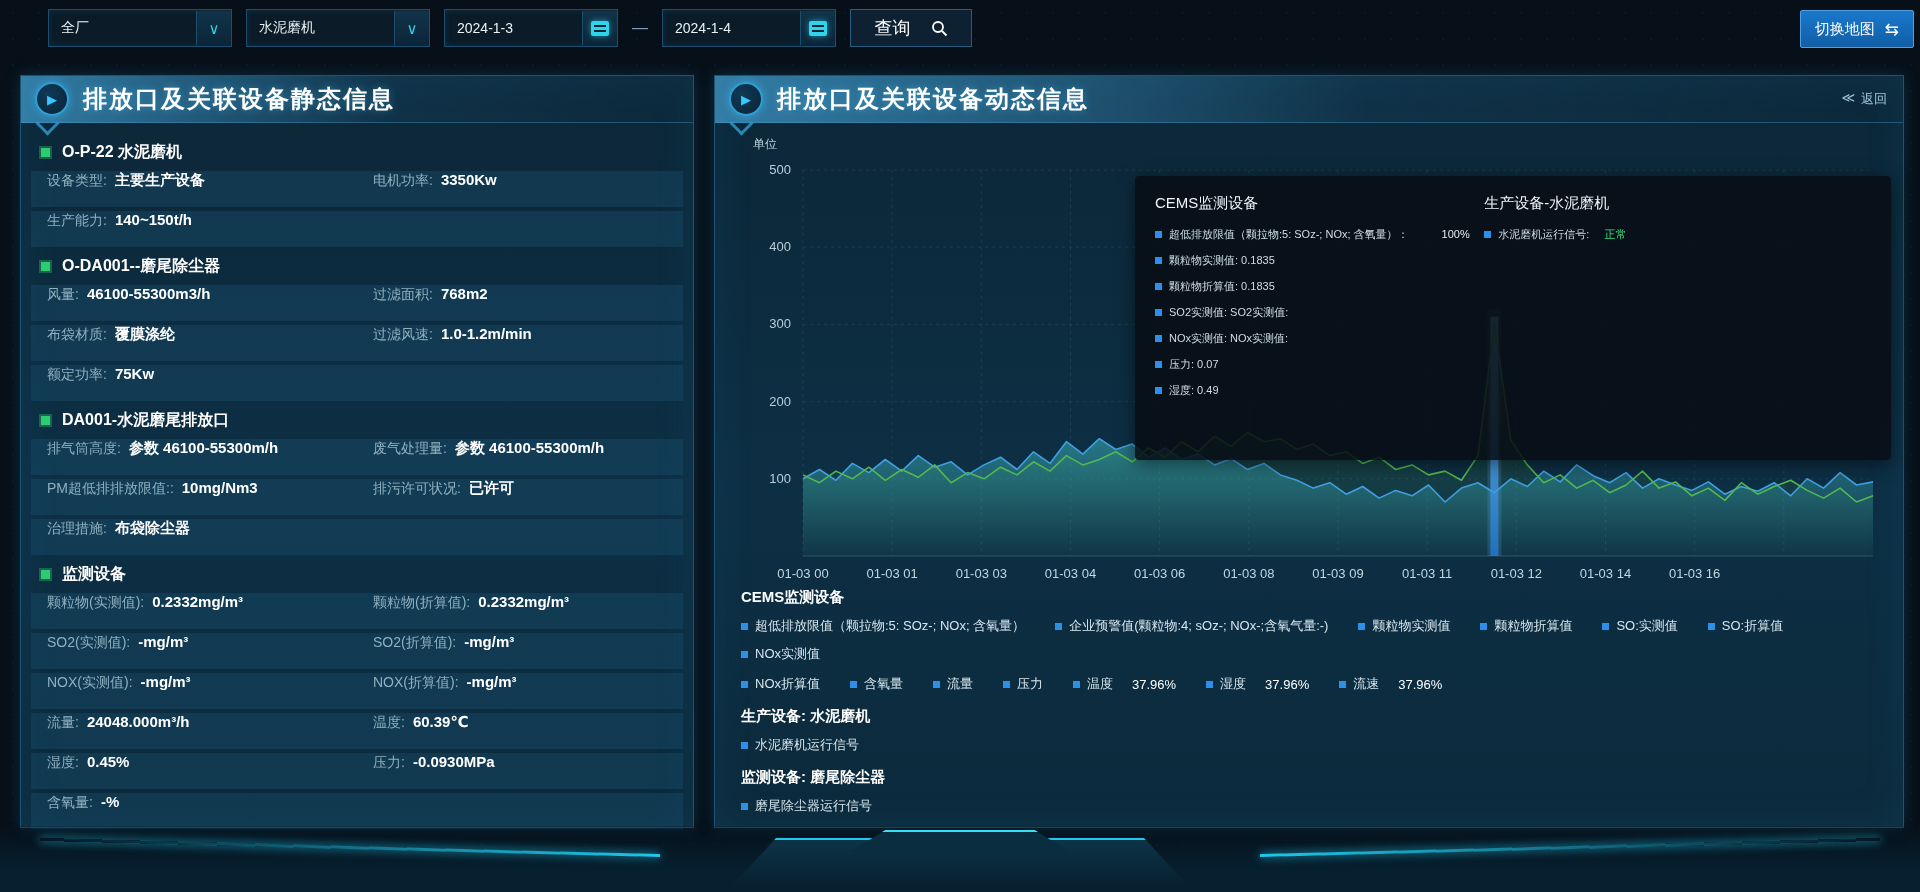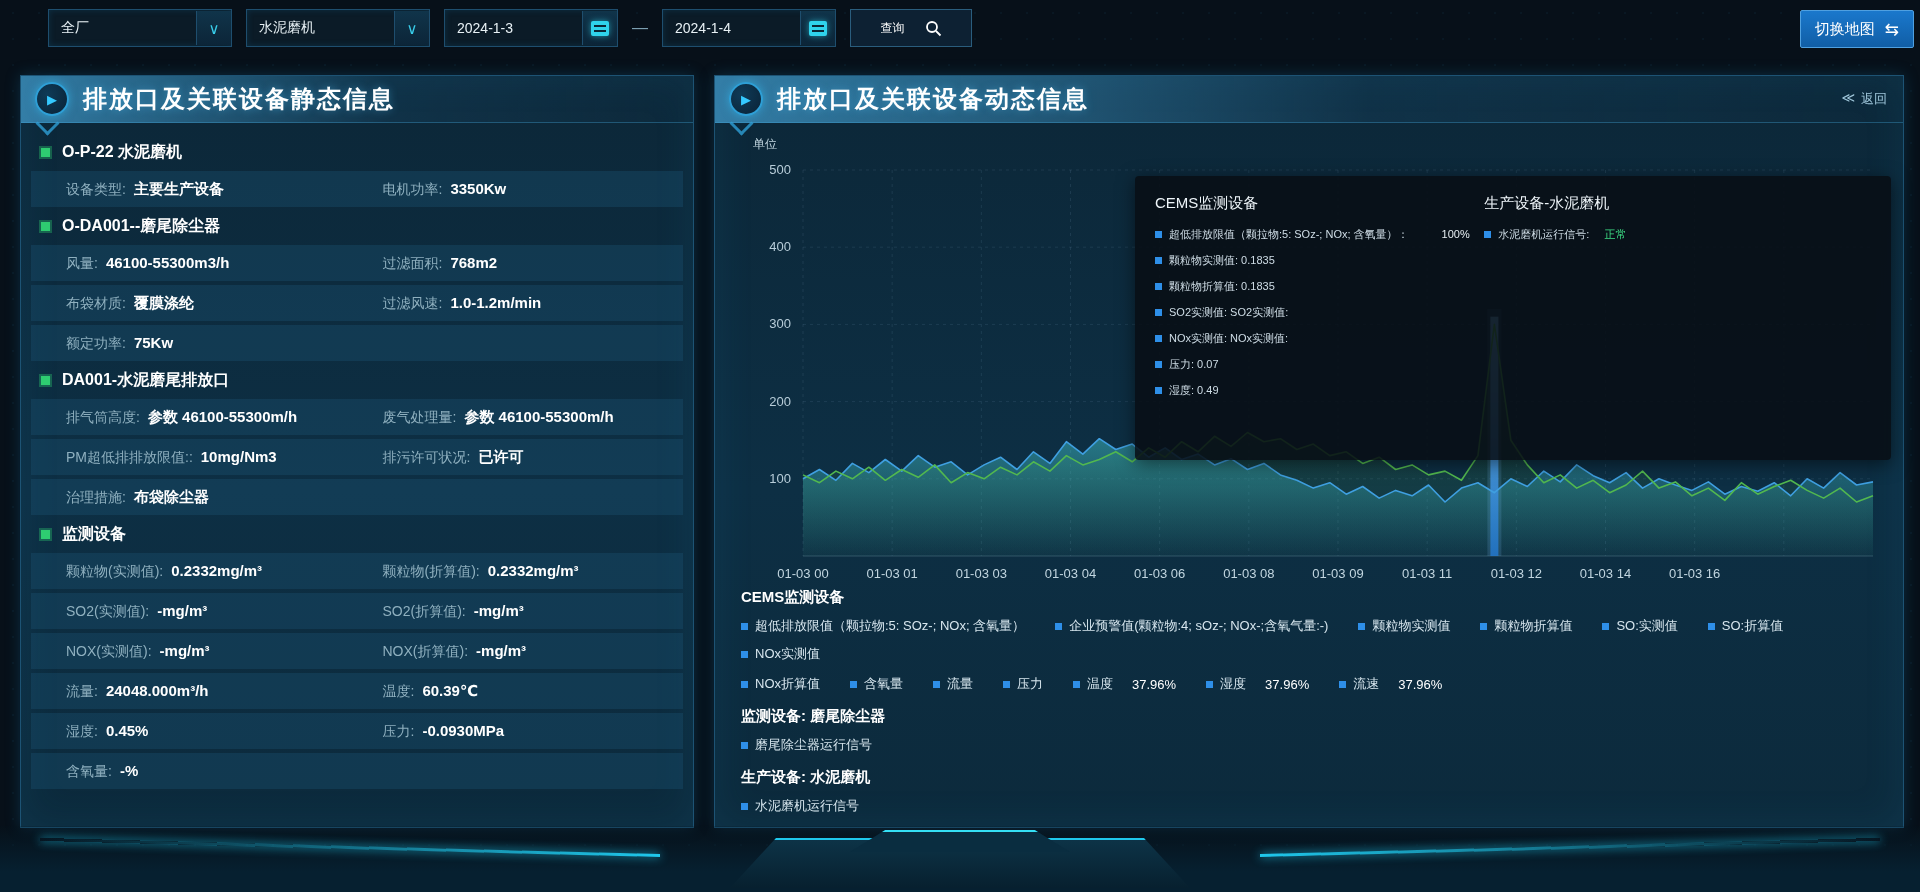--- a/index.html
+++ b/index.html
@@ -20,21 +20,21 @@
        display:flex;align-items:center;justify-content:center;
        background:linear-gradient(180deg,#10344a,#0c2538);}
   .chev{color:#39cdea;font-size:15px;line-height:1;}
   .select{width:182px;}
   .datebox{width:172px;}
   .cal{width:18px;height:15px;background:#2fd3ec;border-radius:2px;position:relative;box-shadow:0 0 6px rgba(47,211,236,.6);}
   .cal::before{content:"";position:absolute;left:3px;right:3px;top:4px;height:2px;background:#0a2736;}
   .cal::after{content:"";position:absolute;left:3px;right:3px;top:9px;height:2px;background:#0a2736;}
   .dash{color:#7fa3b5;font-size:16px;}
   .query{width:120px;height:36px;border:1px solid #2a5d7d;background:#0d2133;display:flex;align-items:center;
-         justify-content:center;gap:20px;color:#fff;font-size:12px;cursor:pointer;}
+         justify-content:center;gap:20px;color:#fff;font-size:18px;cursor:pointer;}
   .switch{position:absolute;top:10px;right:6px;height:36px;padding:0 14px;display:flex;gap:10px;align-items:center;
           background:linear-gradient(180deg,#1a78cc,#115ea6);border:1px solid #4fa0e0;color:#fff;font-size:15px;
           border-radius:2px;z-index:5;cursor:pointer;}
   .switch .swico{font-size:17px;}
   
   .panel{position:absolute;top:75px;height:751px;
     background:linear-gradient(180deg,#0c2738 0%,#0d2f44 55%,#0c2a3c 100%);
     border:1px solid #1d5374;box-shadow:inset 0 0 40px rgba(30,140,190,.12),0 0 14px rgba(20,120,170,.28);}
   .panel-left{left:20px;width:672px;}
   .panel-right{left:714px;width:1188px;}
@@ -45,21 +45,21 @@
   .play{width:30px;height:30px;border-radius:50%;border:2px solid #2e9fd6;background:radial-gradient(circle at 35% 35%,#0f3a57,#0a2336);
         display:flex;align-items:center;justify-content:center;color:#35c9ff;font-size:13px;box-shadow:0 0 10px rgba(53,201,255,.5);}
   .phead::after{content:"";position:absolute;left:18px;bottom:-10px;width:14px;height:14px;border-left:3px solid #2e9fd6;
         border-bottom:3px solid #2e9fd6;transform:rotate(-45deg);opacity:.8;}
   .back{position:absolute;right:16px;top:14px;color:#9fc6da;font-size:13px;display:flex;gap:6px;cursor:pointer;}
   
   .left-items{padding:14px 10px 10px 10px;display:flex;flex-direction:column;gap:4px;}
   .sec-head{display:flex;align-items:center;gap:12px;height:30px;padding-left:10px;}
   .bullet{width:9px;height:9px;background:#2ecc71;outline:2px solid rgba(46,204,113,.35);}
   .sec-title{font-size:16px;font-weight:bold;color:#fff;}
-  .info-row{display:flex;min-height:36px;background:rgba(25,82,114,.38);align-items:center;padding-left:19px;}
+  .info-row{display:flex;min-height:36px;background:rgba(25,82,114,.38);}
   .cell{flex:1;display:flex;align-items:baseline;gap:8px;padding-left:16px;}
   .lbl{color:#8fb0bf;font-size:14px;white-space:nowrap;}
   .val{color:#fff;font-size:15px;font-weight:bold;white-space:nowrap;}
   
   .chart-area{position:absolute;left:8px;top:46px;width:1172px;height:470px;}
   
   .tooltip{position:absolute;left:420px;top:100px;width:716px;min-height:248px;z-index:6;
     background:rgba(8,14,20,.88);border-radius:4px;padding:18px 20px;display:flex;box-shadow:0 4px 18px rgba(0,0,0,.5);}
   .tt-col{display:flex;flex-direction:column;}
   .tt-col:nth-child(1){flex:0 0 46%;}
@@ -144,20 +144,26 @@
         <span class="sec-title">O-P-22 水泥磨机</span>
       </div>
       <div class="info-row">
         <div class="cell">
           <span class="lbl">设备类型:</span>
           <span class="val">主要生产设备</span>
         </div>
         <div class="cell">
           <span class="lbl">电机功率:</span>
           <span class="val">3350Kw</span>
+        </div>
+      </div>
+      <div class="info-row">
+        <div class="cell">
+          <span class="lbl">生产能力:</span>
+          <span class="val">140~150t/h</span>
         </div>
       </div>
       <div class="sec-head">
         <span class="bullet"></span>
         <span class="sec-title">O-DA001--磨尾除尘器</span>
       </div>
       <div class="info-row">
         <div class="cell">
           <span class="lbl">风量:</span>
           <span class="val">46100-55300m3/h</span>
@@ -446,37 +452,37 @@
           <span>湿度</span>
           <span class="v">37.96%</span>
         </span>
         <span class="lg-item">
           <span class="mk"></span>
           <span>流速</span>
           <span class="v">37.96%</span>
         </span>
       </div>
     <div class="lg-section">
+      <div class="lg-head">生产设备: 水泥磨机</div>
+      <div class="lg-row" id="legend-prod">
+          <span class="lg-item">
+            <span class="mk"></span>
+            <span>水泥磨机运行信号</span>
+          </span>
+        </div>
+    </div>
+    <div class="lg-section">
       <div class="lg-head">监测设备: 磨尾除尘器</div>
       <div class="lg-row" id="legend-mon">
           <span class="lg-item">
             <span class="mk"></span>
             <span>磨尾除尘器运行信号</span>
           </span>
         </div>
     </div>
-    <div class="lg-section">
-      <div class="lg-head">生产设备: 水泥磨机</div>
-      <div class="lg-row" id="legend-prod">
-          <span class="lg-item">
-            <span class="mk"></span>
-            <span>水泥磨机运行信号</span>
-          </span>
-        </div>
-    </div>
   </div>
 </div>
 
 <div class="footer">
   <div class="f-line l"></div>
   <div class="f-line r"></div>
   <div class="f-trap"></div>
   <div class="f-trap2"></div>
 </div>
 

